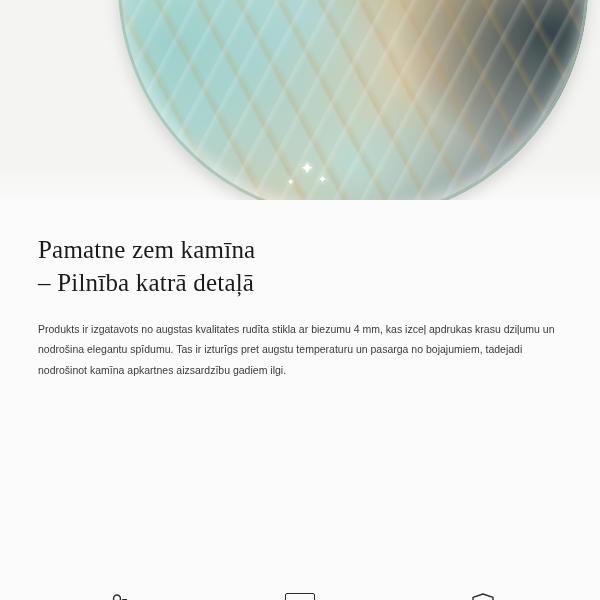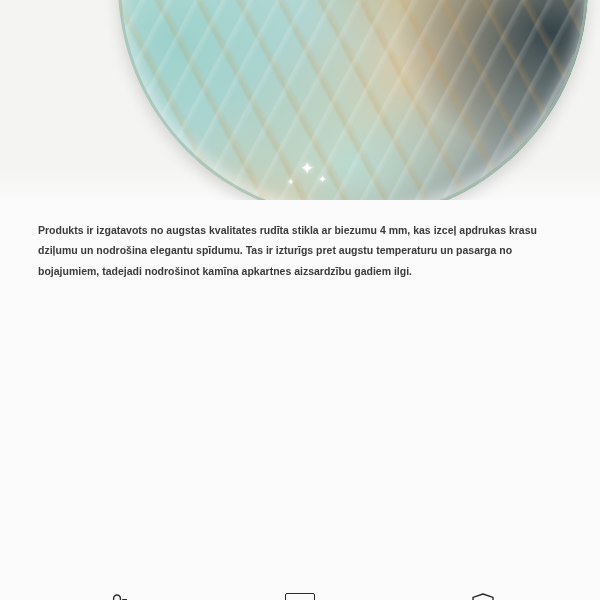--- a/index.html
+++ b/index.html
@@ -99,21 +99,20 @@
     letter-spacing: 0.2px;
   }
   .headline .l2 { display: block; }
 
   .body-copy {
     margin: 20px 38px 0 38px;
     font-size: 10.5px;
     line-height: 1.95;
     color: #3a3a3a;
     max-width: 528px;
-    font-weight: bold;
   }
 
   
   .features {
     position: absolute;
     left: 0; top: 588px;
     width: 600px;
   }
   .feat-grid {
     display: grid;
@@ -171,20 +170,24 @@
     <div class="plate">
       <div class="plate-veins"></div>
       <div class="plate-rim"></div>
     </div>
     <span class="sparkle sp1">✦</span>
     <span class="sparkle sp2">✦</span>
     <span class="sparkle sp3">✦</span>
   </div>
 
   <div class="content">
+    <h1 class="headline">
+      <span class="l1">Pamatne zem kamīna</span>
+      <span class="l2">– Pilnība katrā detaļā</span>
+    </h1>
     <p class="body-copy">Produkts ir izgatavots no augstas kvalitates rudīta stikla ar biezumu 4 mm, kas izceļ apdrukas krasu dziļumu un nodrošina elegantu spīdumu. Tas ir izturīgs pret augstu temperaturu un pasarga no bojajumiem, tadejadi nodrošinot kamīna apkartnes aizsardzību gadiem ilgi.</p>
   </div>
 
   <div class="features">
     <div class="feat-grid">
 
       <div class="feat">
         <div class="feat-icon">
           <svg width="34" height="38" viewBox="0 0 34 38">
             <path class="stroke" d="M17 6a3.4 3.4 0 0 1 3.4 3.4v13.2a6.2 6.2 0 1 1-6.8 0V9.4A3.4 3.4 0 0 1 17 6z"></path>

